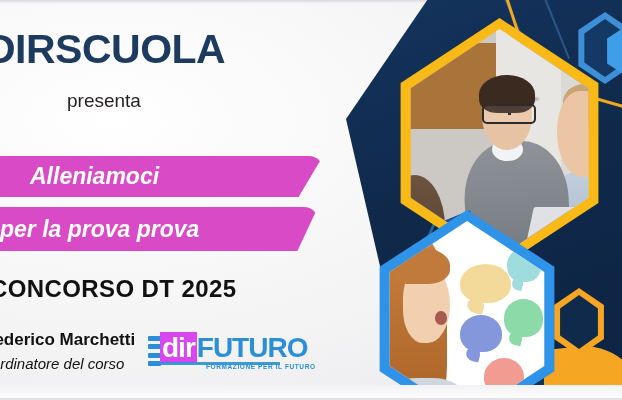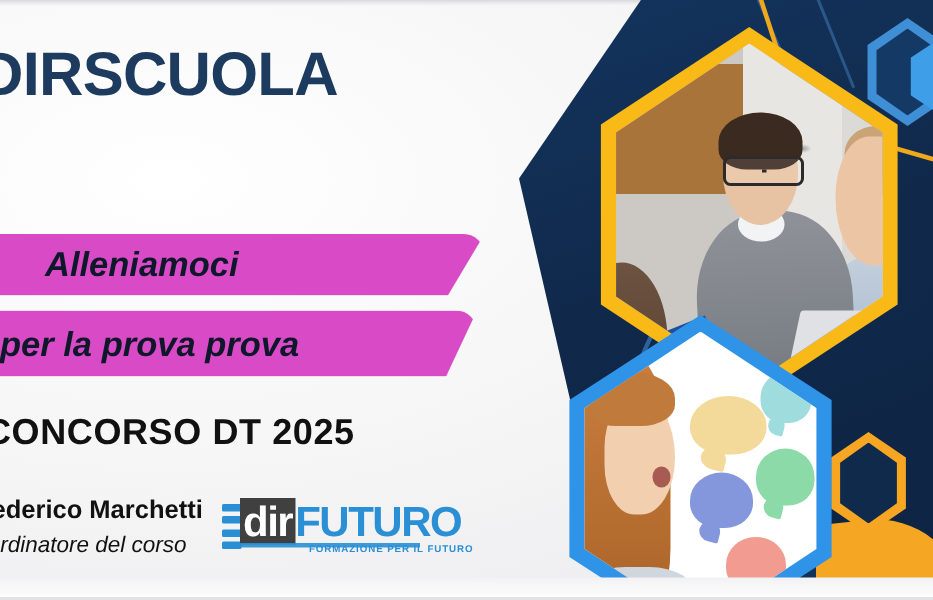--- a/index.html
+++ b/index.html
@@ -293,21 +293,21 @@
     left:-26px;
     background:#d94bc6;
     display:flex;
     align-items:center;
     box-shadow:0 1px 2px rgba(0,0,0,.10);
   }
   .band .txt{
     font-size:23px;
     font-style:italic;
     font-weight:bold;
-    color:#0f172a;
+    color:#ffffff;
     white-space:nowrap;
   }
   .band1{
     top:156px; height:41px; width:293px;
     border-radius:0 14px 0 0;
     clip-path:polygon(0 0, 100% 0, 93% 100%, 0 100%);
     padding-left:56px;
   }
   .band2{
     top:207px; height:44px; width:318px;
@@ -353,21 +353,21 @@
     position:absolute; left:0; top:4px;
     width:13px; height:30px;
     display:flex; flex-direction:column; justify-content:space-between;
   }
   .logo-bars i{ display:block; height:5px; background:#2a8fd4; border-radius:1px; }
   .logo-main{
     position:absolute; left:12px; top:0;
     font-size:28px; font-weight:bold; letter-spacing:-1px;
     white-space:nowrap; line-height:32px;
   }
-  .logo-main .dir{ color:#ffffff; background:#404040; padding:0 2px; }
+  .logo-main .dir{ color:#ffffff; background:#d946ef; padding:0 2px; }
   .logo-main .scuola{ color:#2a8fd4; font-weight:bold; }
   .logo-tag{
     position:absolute; left:58px; top:31px;
     font-size:6.5px; font-weight:bold; letter-spacing:.6px;
     color:#2a8fd4; white-space:nowrap;
   }
   .logo-underline{
     position:absolute; left:12px; top:30px;
     width:120px; height:3px; background:#2a8fd4; opacity:.9;
   }
@@ -430,20 +430,21 @@
       <div class="bubble b-teal"></div>
       <div class="bubble b-green"></div>
       <div class="bubble b-blue"></div>
       <div class="bubble b-red"></div>
     </div>
   </div>
 
   <div class="content">
 
     <div class="brand">DIRSCUOLA</div>
+    <div class="presenta">presenta</div>
 
     <div class="band band1">
       <span class="txt">Alleniamoci</span>
     </div>
     <div class="band band2">
       <span class="txt">per la prova prova</span>
     </div>
 
     <div class="concorso">CONCORSO DT 2025</div>
 

